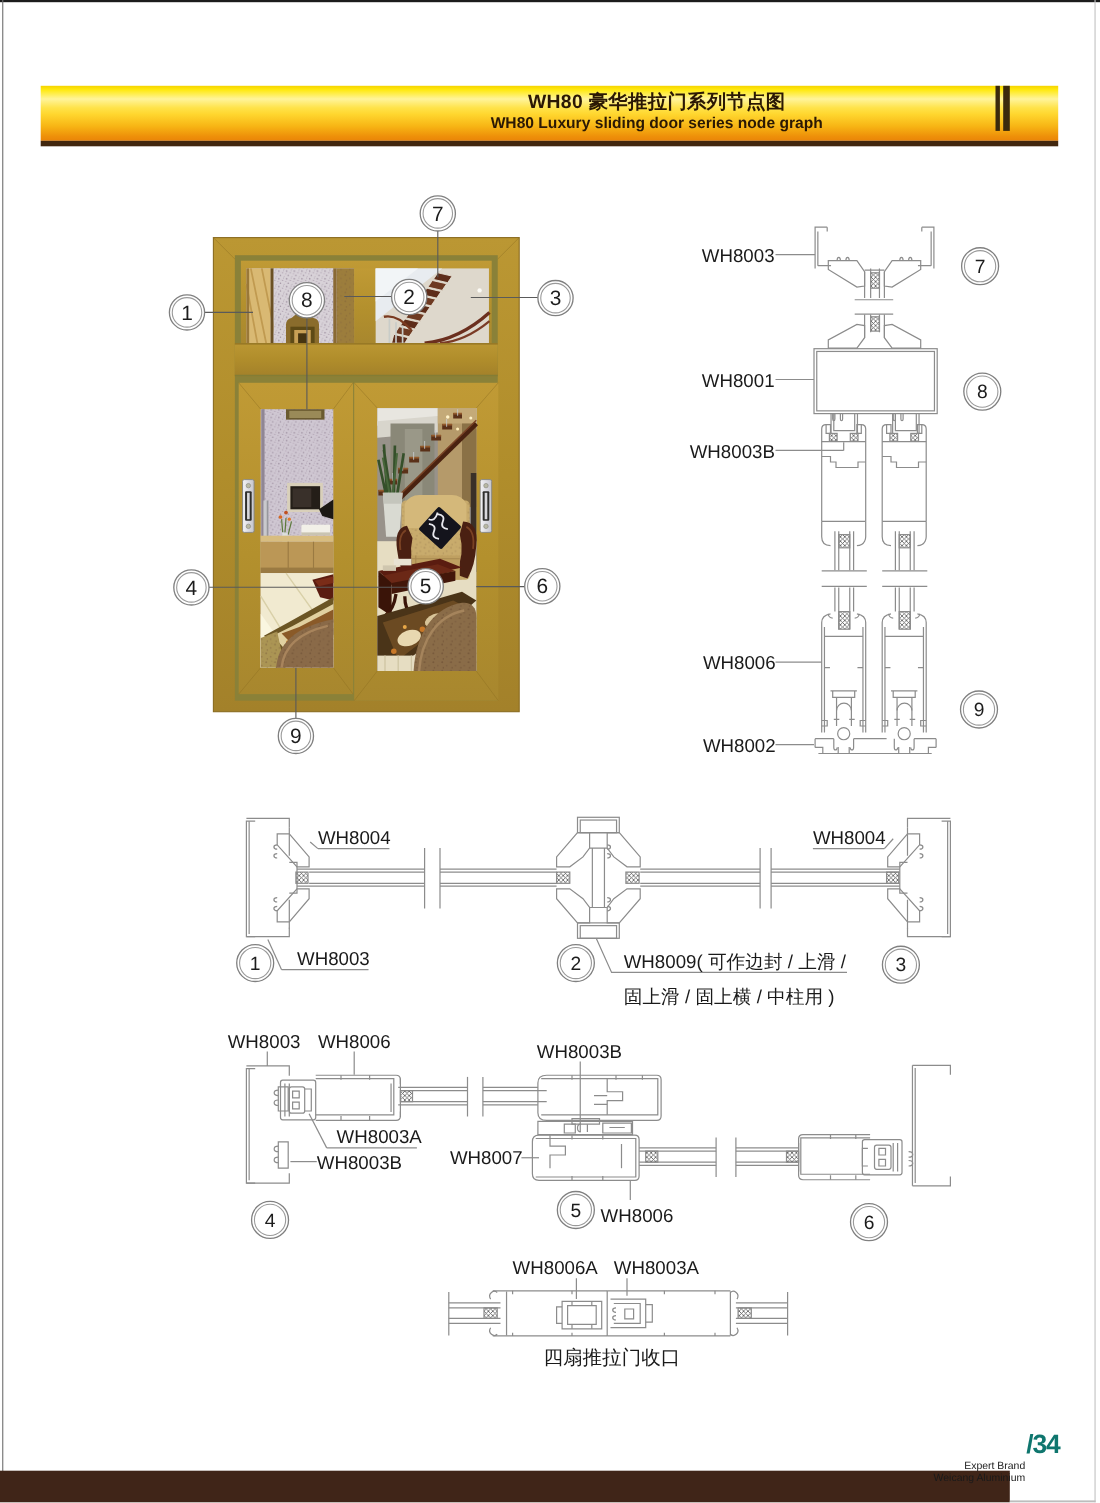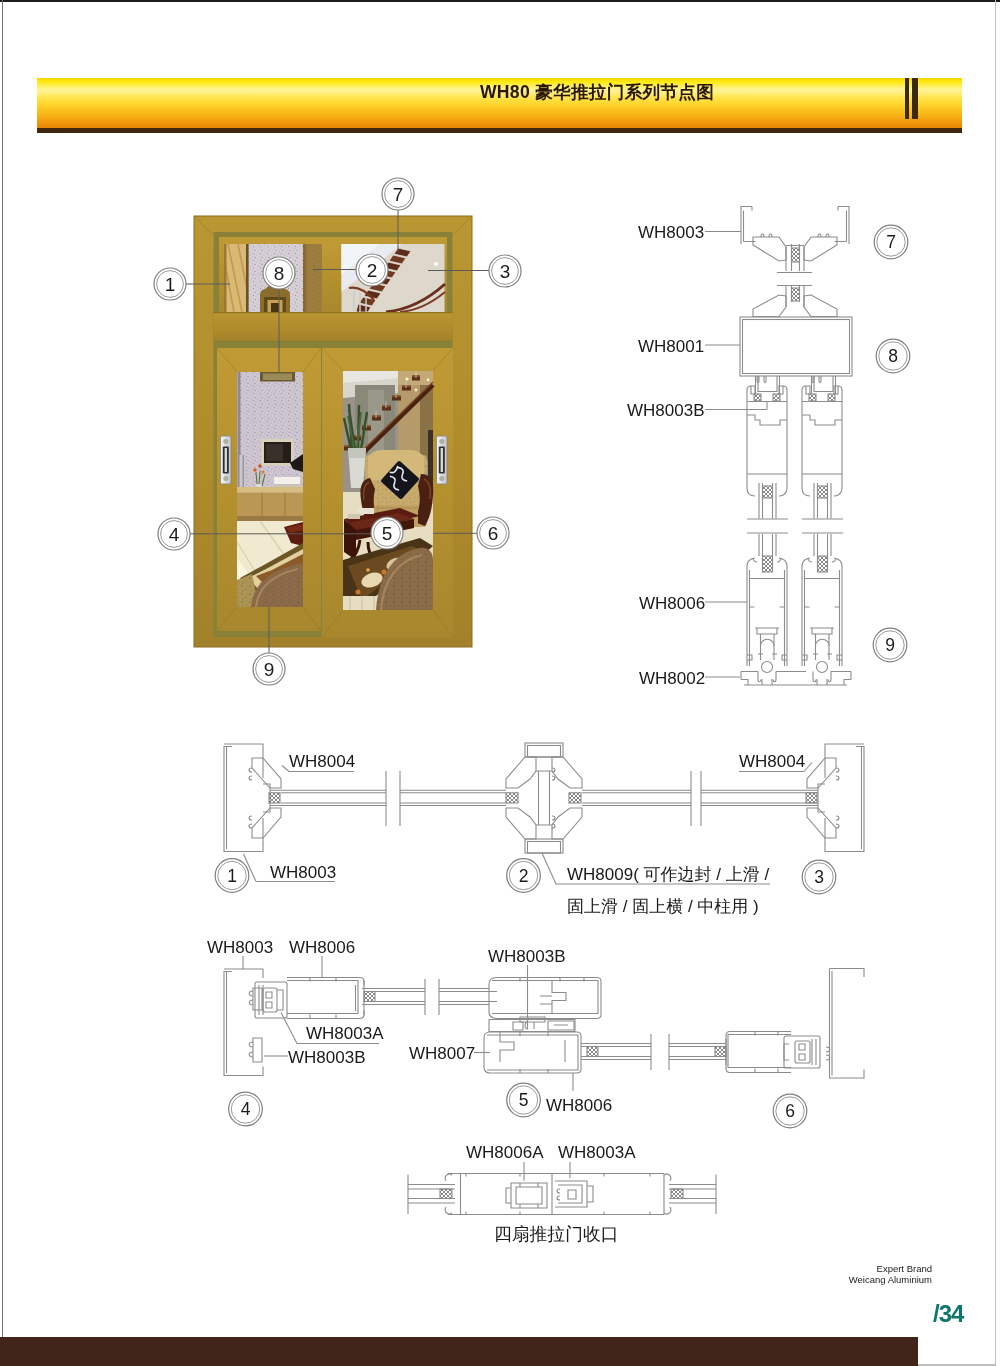--- a/index.html
+++ b/index.html
@@ -15,30 +15,31 @@
 <div class="abs" style="left:2px;top:0;width:1.3px;height:1338px;background:#6f6f6f;"></div>
 
 <div class="abs" style="left:995px;top:0;width:1px;height:1366px;background:#c2c2c2;"></div>
 
 <div class="abs" style="left:37px;top:78px;width:925px;height:50px;background:linear-gradient(180deg,#f5d400 0%,#ffe90e 7%,#fff49b 24%,#ffe34a 40%,#ffd62e 52%,#f7b414 74%,#ee9009 92%,#ea8408 100%);"></div>
 
 <div class="abs" style="left:37px;top:128px;width:925px;height:4.6px;background:#42270f;"></div>
 
 <div class="abs" style="left:297px;top:83.5px;width:600px;text-align:center;color:#2b1804;line-height:1;">
   <div style="font-size:17.6px;font-weight:bold;letter-spacing:0.3px;">WH80 豪华推拉门系列节点图</div>
+  <div style="font-size:14.2px;font-weight:bold;margin-top:3.5px;letter-spacing:0;">WH80 Luxury sliding door series node graph</div>
 </div>
 
 <div class="abs" style="left:905px;top:77.5px;width:4px;height:41px;background:#3a2a0d;"></div>
 <div class="abs" style="left:911.5px;top:77.5px;width:6.5px;height:41px;background:#3a2a0d;"></div>
 
 <div class="abs" style="left:0;top:1337px;width:918px;height:29px;background:#402518;"></div>
 
 <div class="abs" style="left:918px;top:1364px;width:78px;height:2px;background:#bdbdbd;"></div>
 
-<div class="abs" style="left:732px;top:1264px;width:200px;text-align:right;color:#1a1a1a;font-size:9.5px;line-height:10.5px;">Expert Brand<br>Weicang Aluminium</div>
+<div class="abs" style="left:732px;top:1328px;width:200px;text-align:right;color:#1a1a1a;font-size:9.5px;line-height:10.5px;">Expert Brand<br>Weicang Aluminium</div>
 
 <div class="abs" style="left:933px;top:1300px;color:#0f766e;font-size:24px;font-weight:bold;letter-spacing:-1px;">/34</div>
 
 <svg class="abs" style="left:150px;top:175px;" width="375" height="515" viewBox="150 175 375 515">
   <defs>
     <linearGradient id="gFrame" x1="0" y1="0" x2="0" y2="1">
       <stop offset="0" stop-color="#bb9733"></stop>
         <stop offset="0.5" stop-color="#b08d2b"></stop>
         <stop offset="1" stop-color="#a3812a"></stop>
     </linearGradient>

